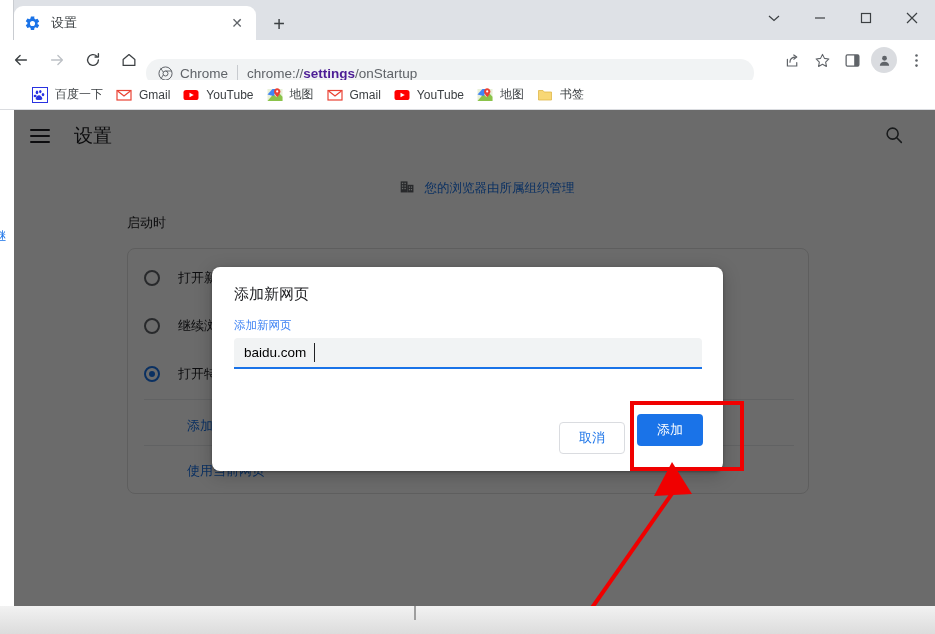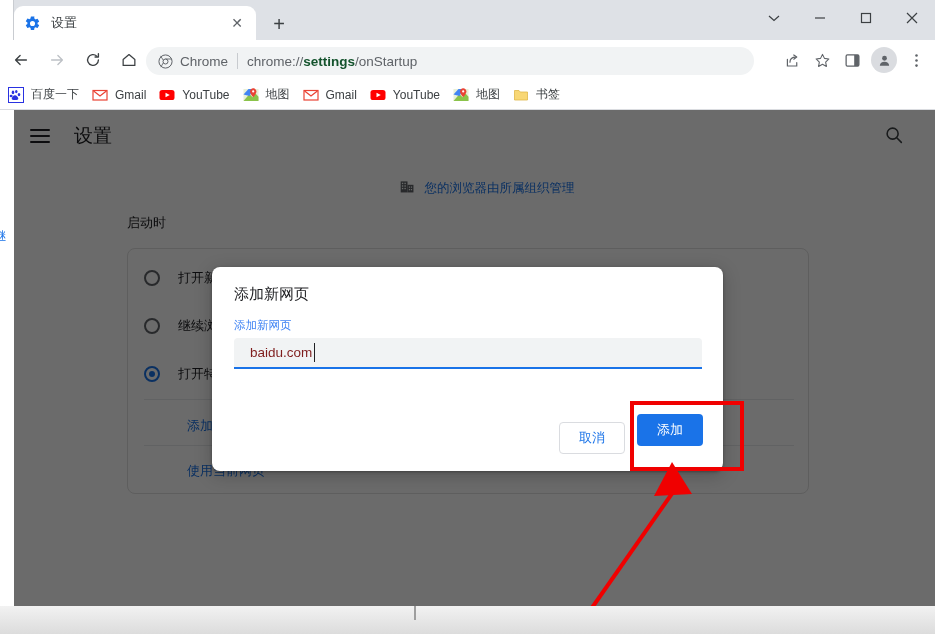--- a/index.html
+++ b/index.html
@@ -45,40 +45,40 @@
   .wc svg { display:block; }
 
   
   .toolbar {
     position: absolute; left: 0; top: 40px; width: 935px; height: 40px;
     background: #ffffff; display: flex; align-items: center;
   }
   .navbtn { width: 30px; height: 30px; margin-left: 6px; display:flex; align-items:center; justify-content:center; color:#5f6368;}
   .navbtn.dim { color: #bdc1c6; }
   .omnibox {
-    position: absolute; left: 146px; top: 7px; width: 608px; height: 28px;
+    position: absolute; left: 146px; top: 19px; width: 608px; height: 28px;
     background: #f1f3f4; border-radius: 14px;
     display: flex; align-items: center; padding: 0 12px;
   }
   .chrome-badge { display:flex; align-items:center; gap:7px; flex:none; }
   .chrome-badge .lbl { font-size: 13.5px; color: #5f6368; }
   .omni-sep { width:1px; height:16px; background:#c8cbcf; margin:0 9px; flex:none; }
   .omni-url { font-size: 13.5px; color: #5f6368; white-space: nowrap; }
-  .omni-url b { color: #14532d; font-weight: 700; }
+  .omni-url b { color: #4c1d95; font-weight: 700; }
   .tb-right { position: absolute; right: 4px; top: 5px; display: flex; align-items: center; }
   .tb-icon { width: 30px; height: 30px; display:flex; align-items:center; justify-content:center; color:#5f6368; }
   .avatar-btn {
     width: 26px; height: 26px; border-radius: 50%; background:#dadce0;
     display:flex; align-items:center; justify-content:center; margin: 0 4px;
   }
 
   
   .bmbar {
     position: absolute; left: 0; top: 80px; width: 935px; height: 30px;
-    background: #ffffff; display: flex; align-items: center; padding-left: 4px;
+    background: #ffffff; display: flex; align-items: center; padding-left: 28px;
     border-bottom: 1px solid #dadce0;
   }
   .bm { display:flex; align-items:center; height:22px; padding: 0 7px 0 4px; margin-right:2px; border-radius:4px; }
   .bm-ico { width:16px; height:16px; margin-right:7px; flex:none; display:block; }
   .bm-lbl { font-size:12px; color:#3c4043; white-space:nowrap; }
 
   
   .page {
     position: absolute; left: 0; top: 110px; width: 935px; height: 524px;
     background: #ffffff; overflow: hidden;
@@ -145,22 +145,22 @@
   .dialog {
     position:absolute; left: 212px; top: 267px; width: 511px; height: 204px;
     background:#ffffff; border-radius:8px;
     box-shadow: 0 1px 3px rgba(0,0,0,.3), 0 4px 18px rgba(0,0,0,.22);
   }
   .dlg-title { position:absolute; left: 22px; top: 18px; font-size: 15px; color:#202124; }
   .dlg-field-label { position:absolute; left: 22px; top: 51px; font-size: 11.5px; color:#4285f4; }
   .dlg-input {
     position:absolute; left: 22px; top: 71px; width: 468px; height: 31px;
     background:#f1f3f4; border:none; border-bottom: 2px solid #1a73e8;
-    border-radius: 4px 4px 0 0; padding: 0 16px;
-    font-family:"Liberation Sans","DejaVu Sans",sans-serif; font-size: 13.5px; color:#7f1d1d;
+    border-radius: 4px 4px 0 0; padding: 0 10px;
+    font-family:"Liberation Sans","DejaVu Sans",sans-serif; font-size: 13.5px; color:#000000;
     outline:none;
   }
   .caret {
     position:absolute; left: 102px; top: 76px; width:1px; height: 19px; background:#202124;
   }
   .dlg-btns { position:absolute; right: 20px; bottom: 17px; display:flex; align-items:center; gap: 12px; }
   .btn-cancel {
     height: 32px; min-width: 66px; padding: 0 15px;
     border:1px solid #dadce0; border-radius:4px; background:#ffffff;
     font-family:"Liberation Sans","DejaVu Sans",sans-serif;

